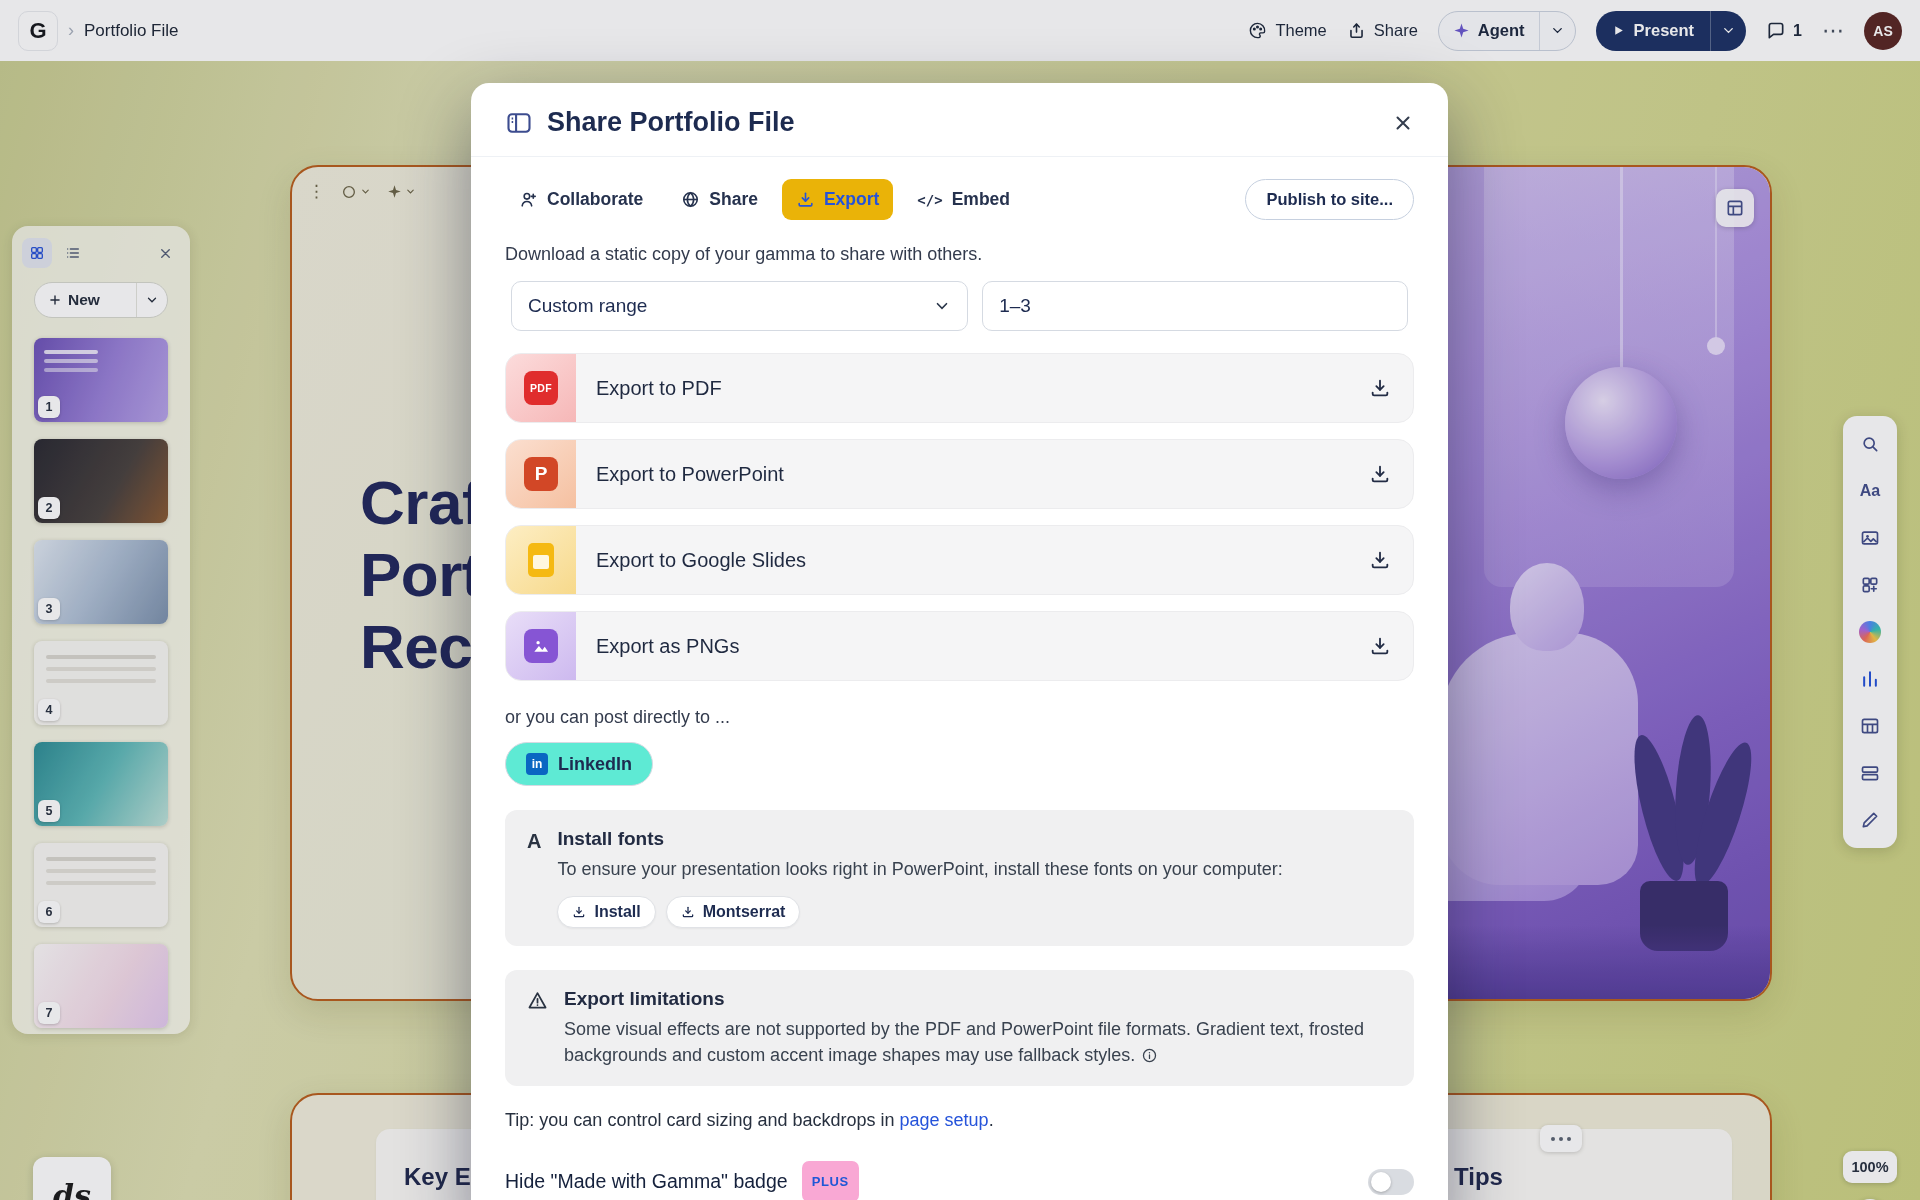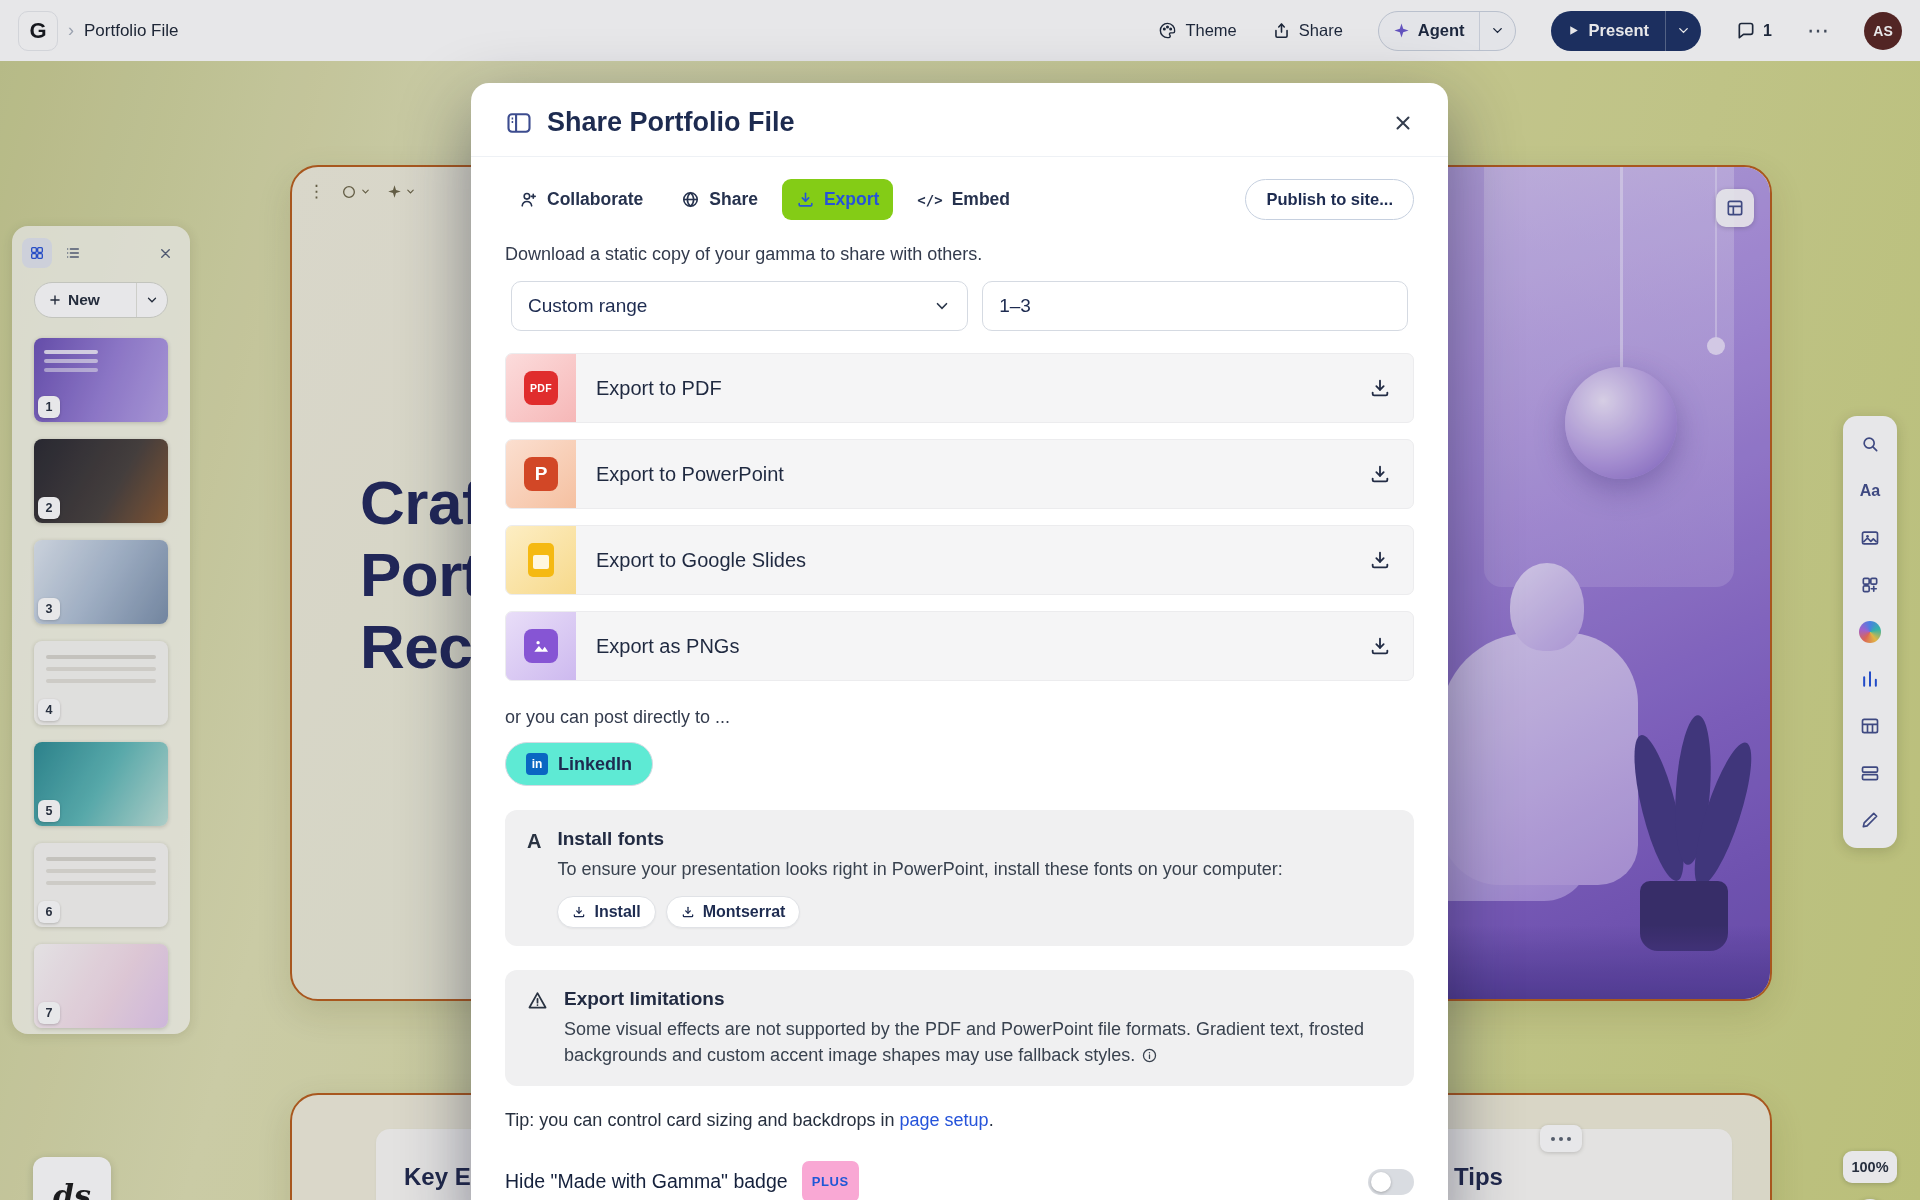--- a/index.html
+++ b/index.html
@@ -6,21 +6,21 @@
   html,body { width:1920px; height:1200px; }
   body { font-family:"Liberation Sans",sans-serif; background:#777; }
   .screen { position:relative; width:1920px; height:1200px; overflow:hidden; background:#dadc9f; }
 
   
   .topbar { position:absolute; top:0; left:0; right:0; height:61px; background:#fff; display:flex; align-items:center; padding:0 18px; z-index:50; }
   .tb-left { display:flex; align-items:center; gap:10px; }
   .logo-btn { width:40px; height:40px; border:1px solid #e8eaee; border-radius:10px; display:flex; align-items:center; justify-content:center; font-weight:800; font-size:22px; color:#17191d; background:#fff; cursor:pointer; }
   .crumb-sep { color:#aab2bf; font-size:18px; }
   .crumb { font-size:17px; color:#202938; font-weight:500; }
-  .tb-right { margin-left:auto; display:flex; align-items:center; gap:35px; }
+  .tb-right { margin-left:auto; display:flex; align-items:center; gap:20px; }
   .tb-item { display:flex; align-items:center; gap:8px; font-size:16.5px; font-weight:500; color:#1f2a3d; cursor:pointer; }
   .agent-pill { display:flex; align-items:center; border:1.5px solid #ccd4e0; border-radius:21px; height:40px; background:#fbfcfe; overflow:hidden; cursor:pointer; }
   .agent-main { display:flex; align-items:center; gap:8px; padding:0 14px; font-weight:600; font-size:16.5px; color:#1d2940; }
   .pill-div { width:1px; height:100%; background:#d8dee8; }
   .pill-caret { padding:0 10px; color:#1d2940; display:flex; align-items:center; height:100%; }
   .present-pill { display:flex; align-items:center; border-radius:21px; height:40px; background:#1d3366; color:#fff; overflow:hidden; cursor:pointer; }
   .present-main { display:flex; align-items:center; gap:9px; padding:0 16px; font-weight:600; font-size:16.5px; }
   .present-pill .pill-div { background:rgba(255,255,255,.28); }
   .present-pill .pill-caret { color:#fff; }
   .comment-group { display:flex; align-items:center; gap:7px; font-size:16px; font-weight:600; color:#1f2a3d; cursor:pointer; }
@@ -92,29 +92,29 @@
   
   .backdrop { position:absolute; inset:0; background:rgba(15,18,35,.10); z-index:80; }
   .modal { position:absolute; left:471px; top:83px; width:977px; z-index:100; background:#fff; border-radius:18px; box-shadow:0 24px 70px rgba(20,25,50,.45); padding-bottom:34px; }
   .m-header { display:flex; align-items:center; gap:14px; padding:24px 34px 18px; }
   .m-title-icon { color:#3c4c8f; display:flex; }
   .m-title { font-size:27px; font-weight:700; color:#1d2b50; flex:1; }
   .m-close { color:#333c4d; display:flex; cursor:pointer; }
   .m-divider { height:1px; background:#eef1f5; }
   .m-tabs { display:flex; align-items:center; gap:10px; padding:22px 34px 0; }
   .m-tab { display:flex; align-items:center; gap:9px; font-size:17.5px; font-weight:600; color:#26324e; padding:10px 14px; border-radius:9px; cursor:pointer; }
-  .m-tab.active { background:#84cc16; color:#2553da; }
+  .m-tab.active { background:#eab308; color:#2553da; }
   .m-publish { margin-left:auto; border:1.5px solid #c6d0df; border-radius:21px; padding:10px 20px; font-size:16.5px; font-weight:600; color:#1d2b50; background:#fff; cursor:pointer; font-family:inherit; }
   .m-desc { padding:24px 34px 0; font-size:18px; color:#333b4d; }
   .m-controls { display:flex; gap:14px; padding:16px 40px 0; }
   .m-select { flex:1.08; height:50px; border:1.5px solid #d5dae2; border-radius:10px; display:flex; align-items:center; padding:0 16px; font-size:19px; color:#1d2b50; cursor:pointer; background:#fff; }
   .m-select .chev { margin-left:auto; color:#2a3649; display:flex; }
   .m-input { flex:1; height:50px; border:1.5px solid #d5dae2; border-radius:10px; padding:0 16px; font-size:19px; color:#1d2b50; font-family:inherit; outline:none; }
   .m-exports { padding:22px 34px 0; display:flex; flex-direction:column; gap:16px; }
-  .exp-row { height:70px; background:#f5f5f6; border:1px solid #ececee; border-radius:7px; display:flex; align-items:center; overflow:hidden; cursor:pointer; }
+  .exp-row { height:70px; background:#f5f5f6; border:1px solid #ececee; border-radius:16px; display:flex; align-items:center; overflow:hidden; cursor:pointer; }
   .exp-tile { width:70px; height:70px; display:flex; align-items:center; justify-content:center; flex:0 0 70px; }
   .exp-label { margin-left:20px; font-size:20px; color:#1f2940; }
   .exp-dl { margin-left:auto; margin-right:22px; color:#222c45; display:flex; }
   .tile-pdf { background:linear-gradient(140deg,#fcdcdc,#f6b7b7); }
   .tile-ppt { background:linear-gradient(140deg,#fbdfd0,#f5c0a0); }
   .tile-gs  { background:linear-gradient(140deg,#fdeec4,#f7d98b); }
   .tile-png { background:linear-gradient(140deg,#e9def8,#cdb9ef); }
   .pdf-glyph { width:34px; height:34px; border-radius:8px; background:#e02d2d; color:#fff; font-size:10.5px; font-weight:800; display:flex; align-items:center; justify-content:center; letter-spacing:.3px; }
   .ppt-glyph { width:34px; height:34px; border-radius:8px; background:#d24726; color:#fff; font-size:19px; font-weight:800; display:flex; align-items:center; justify-content:center; }
   .gs-glyph { width:26px; height:34px; border-radius:5px; background:#f5b912; position:relative; }

